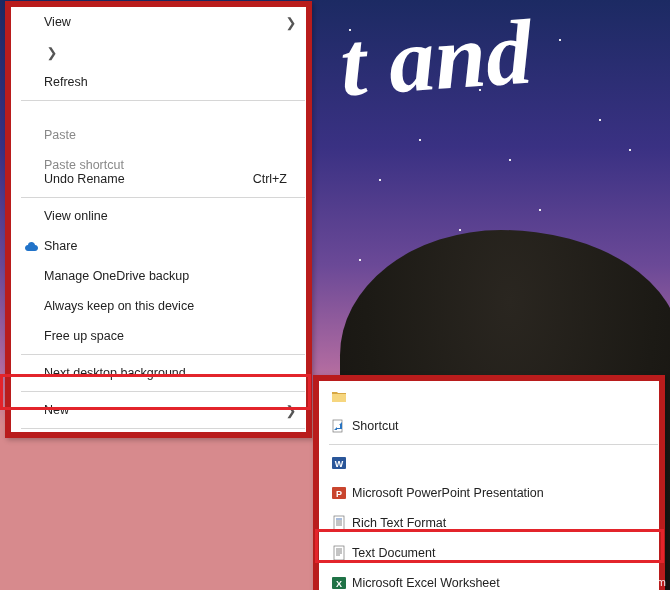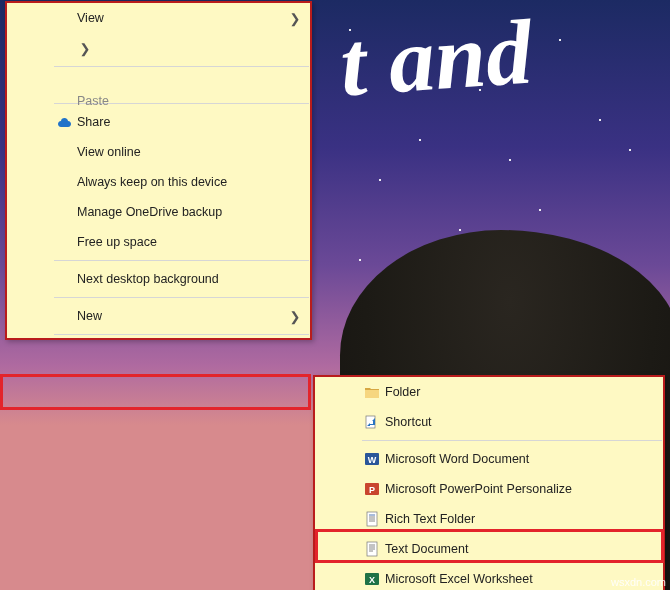--- a/index.html
+++ b/index.html
@@ -57,25 +57,24 @@
       font-family: "Brush Script MT", cursive;
       font-style: italic;
       font-size: 92px;
       font-weight: 600;
       letter-spacing: 0px;
       transform: rotate(-4deg);
       z-index: 1;
     }
     .menu {
       position: absolute;
-      background: #fef9c3;
-      border: 2px solid #b91c1c;
+      background: #ffffff;
+      border: 6px solid #b91c1c;
       box-shadow: 2px 2px 5px rgba(0,0,0,0.25);
       z-index: 10;
-      padding-left: 37px;
     }
     .main-menu {
       top: 1px;
       left: 5px;
       width: 307px;
     }
     .sub-menu {
       top: 375px;
       left: 313px;
       width: 352px;
@@ -156,45 +155,58 @@
 <div class="menu main-menu">
   <div class="item">
     <span class="icon"></span>
     <span class="label">View</span>
     <span class="arrow">❯</span>
   </div>
   <div class="item">
     <span class="icon"></span>
     <span class="arrow">❯</span>
   </div>
+  <div class="item">
+    <span class="icon"></span>
+    <span class="label">Refresh</span>
+  </div>
   <div class="sep"></div>
   <div class="item disabled">
     <span class="icon"></span>
     <span class="label">Paste</span>
   </div>
-  <div class="sep"></div>
+  <div class="item disabled">
+    <span class="icon"></span>
+    <span class="label">Paste shortcut</span>
+  </div>
+  <div class="item">
+    <span class="icon"></span>
+    <span class="label">Undo Rename</span>
+    <span class="shortcut">Ctrl+Z</span>
+  </div>
+  <div class="sep"></div>
+  <div class="item">
+    <span class="icon"></span>
+    <span class="label">View online</span>
+  </div>
   <div class="item">
     <span class="icon">
       <svg width="16" height="11" viewBox="0 0 16 11">
           <path fill="#2173c9" d="M4 10h8c2 0 3-1.5 3-3s-1-3-3-3c0-1.5-1.5-3-3.5-3S5 2 5 4c-2 0-3 1.5-3 3s1 3 3 3z"></path>
         </svg>
     </span>
     <span class="label">Share</span>
   </div>
   <div class="item">
     <span class="icon"></span>
-    <span class="label">View online</span>
+    <span class="label">Manage OneDrive backup</span>
   </div>
   <div class="item">
     <span class="icon"></span>
     <span class="label">Always keep on this device</span>
-  </div>
-  <div class="item">
-    <span class="icon"></span>
-    <span class="label">Manage OneDrive backup</span>
   </div>
   <div class="item">
     <span class="icon"></span>
     <span class="label">Free up space</span>
   </div>
   <div class="sep"></div>
   <div class="item">
     <span class="icon"></span>
     <span class="label">Next desktop background</span>
   </div>
@@ -208,61 +220,59 @@
 </div>
 
 <div class="menu sub-menu">
   <div class="item">
     <span class="icon">
       <svg width="16" height="13" viewBox="0 0 16 13">
           <path fill="#d7a743" d="M1 2h5l1 1h8v9H1z"></path>
           <path fill="#f6d67f" d="M1 4h14v8H1z"></path>
         </svg>
     </span>
-    <span class="label">Folder</span>
   </div>
   <div class="item">
     <span class="icon">
       <svg width="16" height="16" viewBox="0 0 16 16">
           <rect x="2" y="2" width="9" height="12" fill="#fff" stroke="#777" stroke-width="0.7"></rect>
           <path d="M3 12 L6 9 L6 10 L9 10 L9 7 L8 7 L11 4 L11 11 L6 11 L6 12 Z" fill="#2974c1"></path>
         </svg>
     </span>
     <span class="label">Shortcut</span>
   </div>
   <div class="sep"></div>
   <div class="item">
     <span class="icon">
       <svg width="16" height="16" viewBox="0 0 16 16">
           <rect x="1" y="2" width="14" height="12" rx="1" fill="#2a5699"></rect>
           <text x="8" y="12" font-size="9" font-family="Arial" font-weight="bold" fill="#fff" text-anchor="middle">W</text>
         </svg>
     </span>
-    <span class="label">Microsoft Word Document</span>
   </div>
   <div class="item">
     <span class="icon">
       <svg width="16" height="16" viewBox="0 0 16 16">
           <rect x="1" y="2" width="14" height="12" rx="1" fill="#c9452e"></rect>
           <text x="8" y="12" font-size="9" font-family="Arial" font-weight="bold" fill="#fff" text-anchor="middle">P</text>
         </svg>
     </span>
-    <span class="label">Microsoft PowerPoint Personalize</span>
+    <span class="label">Microsoft PowerPoint Presentation</span>
   </div>
   <div class="item">
     <span class="icon">
       <svg width="16" height="16" viewBox="0 0 16 16">
           <rect x="3" y="1" width="10" height="14" fill="#fff" stroke="#777" stroke-width="0.7"></rect>
           <line x1="5" y1="4" x2="11" y2="4" stroke="#5078b7"></line>
           <line x1="5" y1="6" x2="11" y2="6" stroke="#888"></line>
           <line x1="5" y1="8" x2="11" y2="8" stroke="#888"></line>
           <line x1="5" y1="10" x2="11" y2="10" stroke="#888"></line>
         </svg>
     </span>
-    <span class="label">Rich Text Folder</span>
+    <span class="label">Rich Text Format</span>
   </div>
   <div class="item">
     <span class="icon">
       <svg width="16" height="16" viewBox="0 0 16 16">
           <rect x="3" y="1" width="10" height="14" fill="#fff" stroke="#777" stroke-width="0.7"></rect>
           <line x1="5" y1="4" x2="11" y2="4" stroke="#888"></line>
           <line x1="5" y1="6" x2="11" y2="6" stroke="#888"></line>
           <line x1="5" y1="8" x2="11" y2="8" stroke="#888"></line>
           <line x1="5" y1="10" x2="9" y2="10" stroke="#888"></line>
         </svg>

